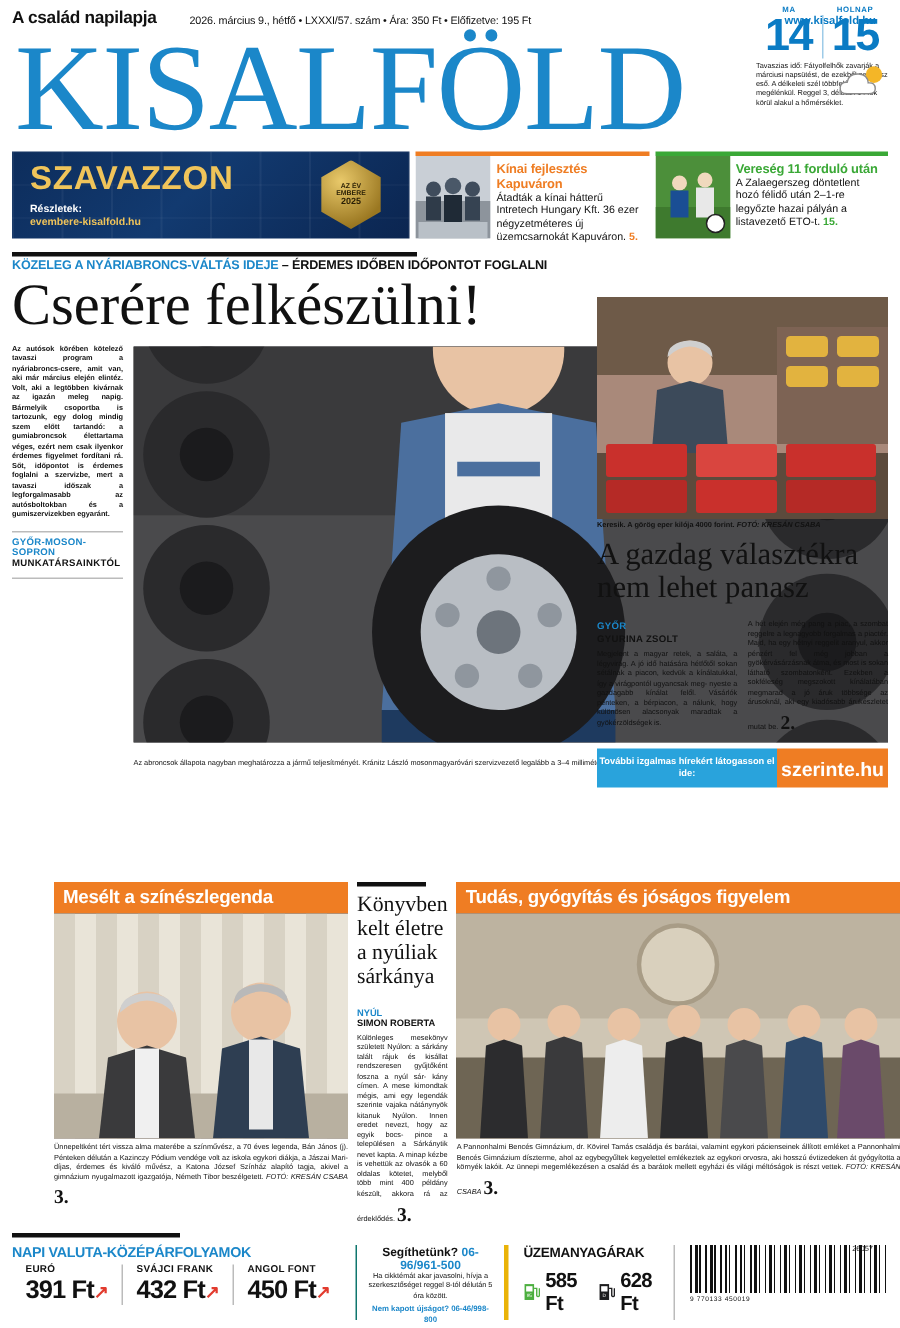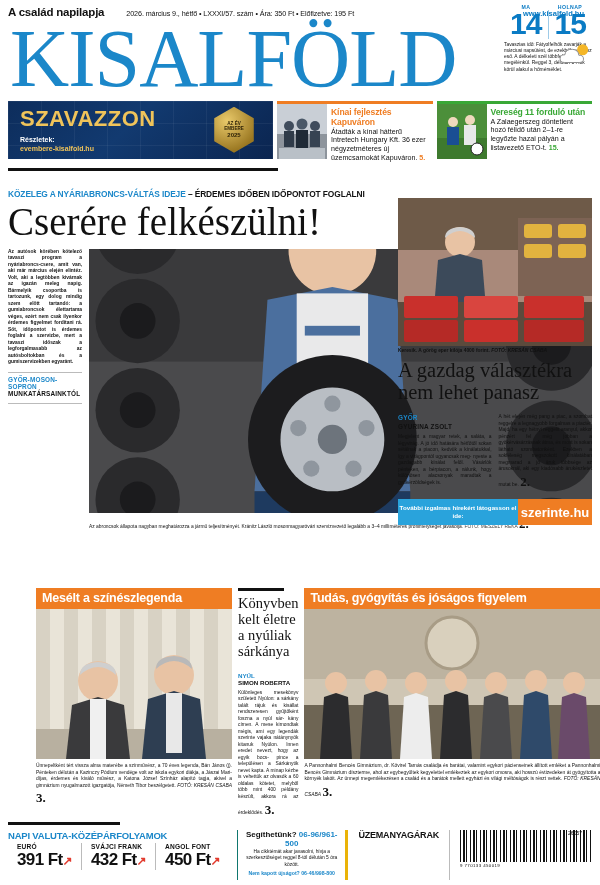--- a/index.html
+++ b/index.html
@@ -51,21 +51,21 @@
   .teaser .thumb{width:50px;flex:0 0 50px;}
   .teaser .tx{padding:3px 2px 0 4px;flex:1;min-width:0;}
   .teaser h3{margin:0;font-size:8.6px;font-weight:bold;color:#ef7d23;letter-spacing:-.1px;}
   .teaser.green h3{color:#3aa836;}
   .teaser p{margin:1px 0 0;font-size:7.1px;line-height:1.22;color:#111;}
   .pg{color:#ef7d23;font-weight:bold;}
   .teaser.green .pg{color:#3aa836;}
 
   
   .rule-top{border-top:3px solid #111;width:270px;margin:9px 0 0;}
-  .kicker{font-size:8.4px;font-weight:bold;margin-top:18px;letter-spacing:-.1px;}
+  .kicker{font-size:8.4px;font-weight:bold;margin-top:0;letter-spacing:-.1px;}
   .kicker b{color:#1b87c9;}
   .lead-h{font-family:"Liberation Serif",serif;font-size:39px;line-height:1;margin:3px 0 0;font-weight:normal;}
 
   .lead-wrap{display:flex;gap:7px;margin-top:8px;}
   .lead-left{width:74px;flex:0 0 74px;}
   .lead-left .body{font-size:4.9px;line-height:1.33;text-align:justify;font-weight:bold;color:#111;}
   .hr-thin{border-top:1px solid #bbb;margin:6px 0 3px;}
   .loc{font-size:6.4px;font-weight:bold;color:#1b87c9;letter-spacing:.2px;}
   .author{font-size:6.4px;font-weight:bold;color:#111;letter-spacing:.2px;}
   .lead-photo{flex:1;position:relative;height:264px;overflow:hidden;background:#2b2b2b;}
@@ -443,20 +443,40 @@
         <div class="h">
           <span>Segíthetünk?</span> <b>06-96/961-500</b>
         </div>
         <p>Ha cikktémát akar javasolni, hívja a szerkesztőséget reggel 8-tól délután 5 óra között.</p>
         <div class="lnk">Nem kapott újságot? 06-46/998-800</div>
 
       </div>
 
       <div class="f-fuel">
         <div class="t">ÜZEMANYAGÁRAK</div>
+        <div class="fuel-row">
+          <div class="fuel">
+            <svg class="pump" viewBox="0 0 15 18">
+              <rect x="1" y="2" width="9" height="15" fill="#4caf3f"></rect>
+              <rect x="2.5" y="4" width="6" height="5" fill="#fff"></rect>
+              <text x="5.5" y="14.5" font-size="4.5" fill="#fff" text-anchor="middle" font-family="Liberation Sans, sans-serif">95</text>
+              <path d="M10 6 h2.5 v7 a1.4 1.4 0 0 0 2.5 0 V6" fill="none" stroke="#4caf3f" stroke-width="1.3"></path>
+            </svg>
+            <span class="p">585 Ft</span>
+          </div>
+          <div class="fuel">
+            <svg class="pump" viewBox="0 0 15 18">
+              <rect x="1" y="2" width="9" height="15" fill="#1d1d1f"></rect>
+              <rect x="2.5" y="4" width="6" height="5" fill="#fff"></rect>
+              <text x="5.5" y="14.5" font-size="4.5" fill="#fff" text-anchor="middle" font-family="Liberation Sans, sans-serif">D</text>
+              <path d="M10 6 h2.5 v7 a1.4 1.4 0 0 0 2.5 0 V6" fill="none" stroke="#1d1d1f" stroke-width="1.3"></path>
+            </svg>
+            <span class="p">628 Ft</span>
+          </div>
+        </div>
       </div>
 
       <div class="f-code">
         <div class="bc-num">26057</div>
         <div class="barcode"></div>
         <div class="bc-sub">9 770133 450019</div>
       </div>
     </div>
   </div>
 </div>

